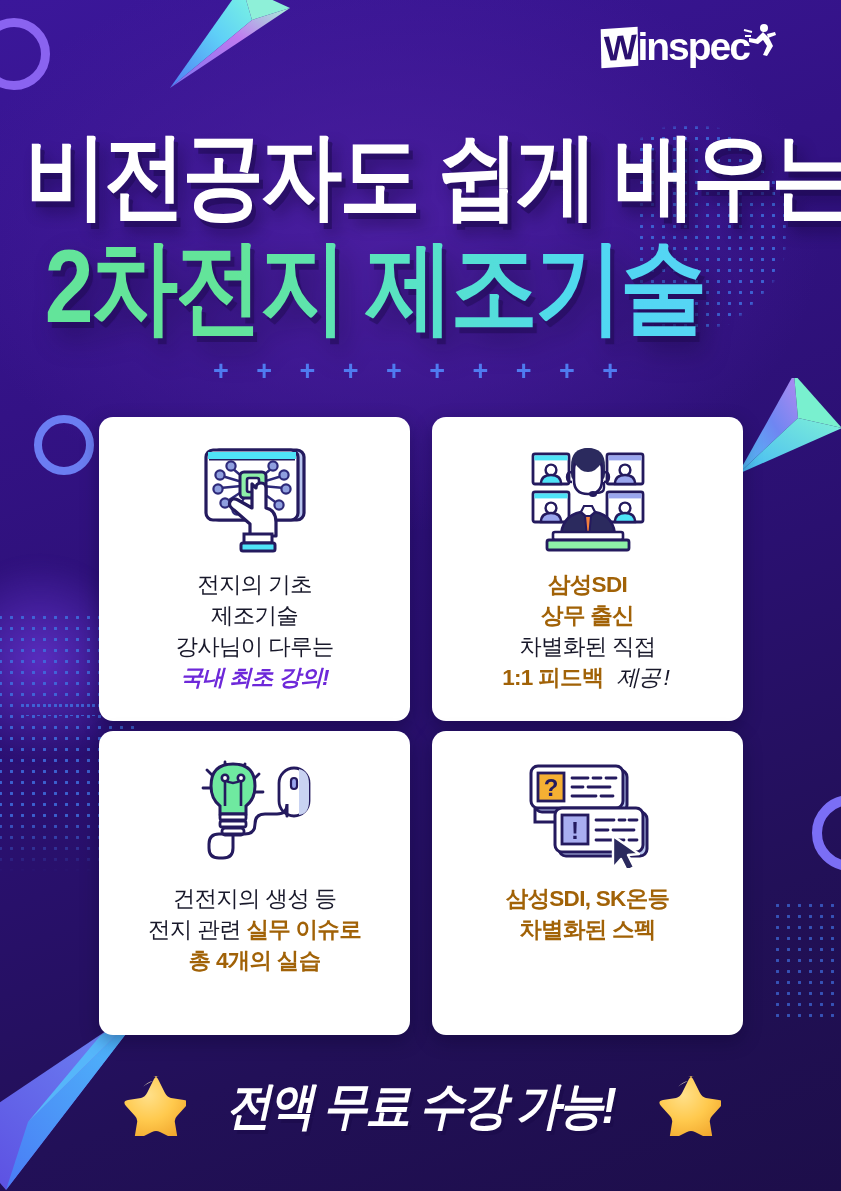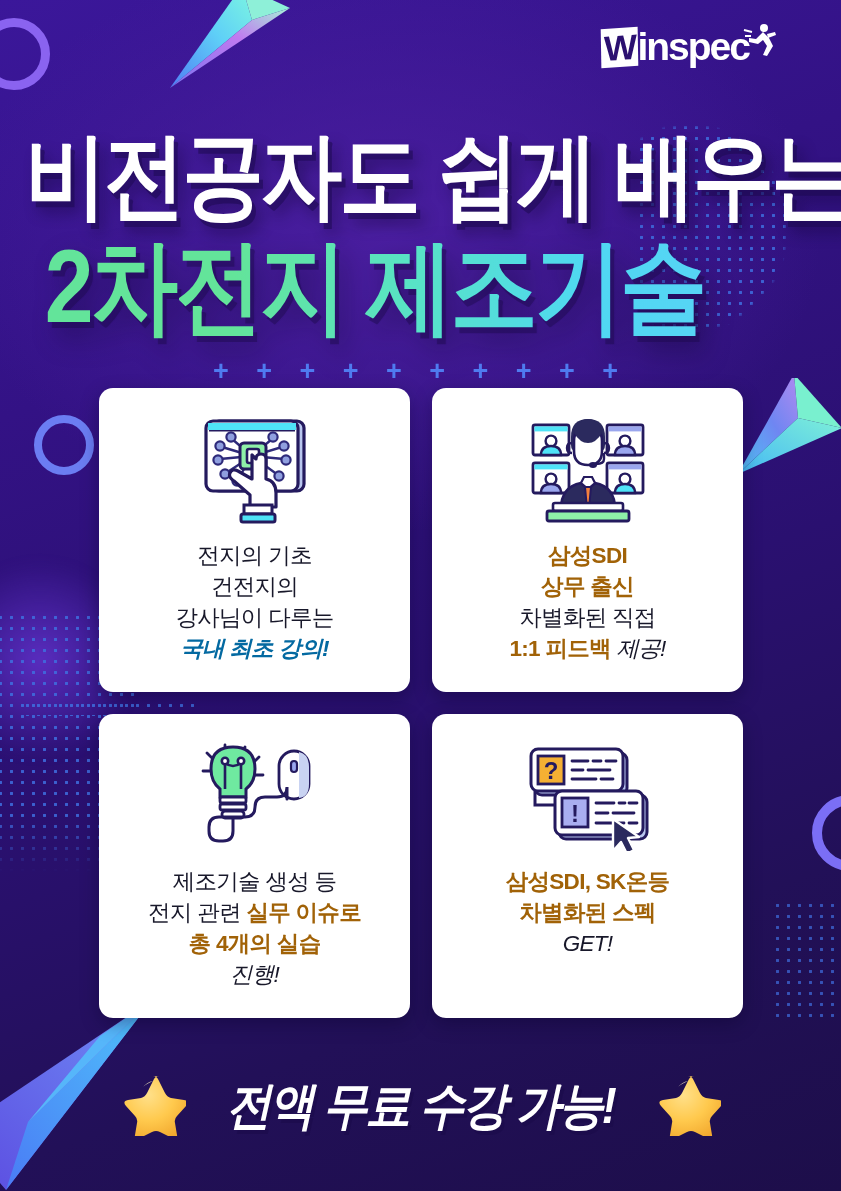--- a/index.html
+++ b/index.html
@@ -103,42 +103,42 @@
 
   .plus-row{
     position:absolute;top:356px;left:0;width:841px;
     text-align:center;color:#4f7bf0;
     font-size:27px;font-weight:bold;letter-spacing:10px;
     font-family:"Liberation Sans",sans-serif;
   }
 
   
   .grid{
-    position:absolute;top:388px;left:99px;
+    position:absolute;top:417px;left:99px;
     width:644px;
     display:grid;grid-template-columns:311px 311px;
     grid-template-rows:304px 304px;
-    gap:22px 22px;
+    gap:10px 22px;
   }
   .card{
     background:#ffffff;border-radius:14px;
     display:flex;flex-direction:column;align-items:center;
     padding-top:22px;
     box-shadow:0 6px 18px rgba(10,4,40,.35);
   }
   .card-icon{height:118px;display:flex;align-items:center;justify-content:center;}
   .card-text{
     margin-top:12px;text-align:center;
     font-family:"Liberation Sans","DejaVu Sans",sans-serif;
     font-size:22.5px;line-height:1.38;color:#18182a;font-weight:normal;
     letter-spacing:-.7px;
   }
   .card-text .hl{color:#a16207;font-weight:bold;}
-  .card-text .hl-i{color:#0369a1;font-weight:bold;font-style:italic;}
-  .card-text .bk-i{font-style:italic;}
+  .card-text .hl-i{color:#6d28d9;font-weight:bold;font-style:italic;}
+  .card-text .bk-i{font-style:italic;font-family:Liberation Mono, monospace;}
 
   
   .bottom{
     position:absolute;top:1072px;left:0;width:841px;
     display:flex;align-items:center;justify-content:center;gap:40px;
   }
   .bottom-text{
     font-family:"Liberation Sans",sans-serif;
     font-size:45px;font-weight:bold;color:#ffffff;
     letter-spacing:-2px;font-style:italic;
@@ -264,21 +264,21 @@
           </g>
           <rect x="44" y="30" width="26" height="26" rx="4" fill="#8ef0a8" stroke="#241a5e" stroke-width="3"></rect>
           <rect x="51" y="36" width="12" height="14" rx="2" fill="#ffffff" stroke="#241a5e" stroke-width="2.6"></rect>
           <path d="M56 42 v24 l-14 -8 q-6 -3 -8 2 q-2 4 4 8 l16 14 v12 h26 V80 q0 -12 -10 -14 v-20 q0 -5 -5 -5 q-5 0 -5 5 z" fill="#ffffff" stroke="#241a5e" stroke-width="3.2" stroke-linejoin="round"></path>
           <rect x="48" y="92" width="28" height="9" fill="#ffffff" stroke="#241a5e" stroke-width="3"></rect>
           <rect x="45" y="101" width="34" height="8" rx="2" fill="#4fe3f7" stroke="#241a5e" stroke-width="3"></rect>
         </svg>
       </div>
       <div class="card-text">
         <div><span>전지의 기초</span></div>
-        <div><span>건전지의</span></div>
+        <div><span>제조기술</span></div>
         <div><span>강사님이 다루는</span></div>
         <div><span class="hl-i">국내 최초 강의!</span></div>
       </div>
     </div>
 
     <div class="card">
       <div class="card-icon">
         <svg width="122" height="112" viewBox="0 0 122 112">
           <g stroke="#241a5e" stroke-width="2.8" fill="#ffffff">
             <rect x="6" y="12" width="36" height="30" rx="2"></rect>
@@ -345,24 +345,23 @@
             <rect x="25" y="65" width="26" height="6" rx="2"></rect>
             <rect x="27" y="72" width="22" height="7" rx="3"></rect>
           </g>
           <rect x="84" y="12" width="30" height="48" rx="15" fill="#ffffff" stroke="#241a5e" stroke-width="2.8"></rect>
           <path d="M104 13 q10 2 10 15 v17 q0 13 -10 14 z" fill="#c9d3f2"></path>
           <rect x="96" y="22" width="6" height="11" rx="3" fill="#9aa6ee" stroke="#241a5e" stroke-width="2.2"></rect>
           <path d="M38 80 v12 q0 10 -10 10 h-4 q-10 0 -10 -10 v-4 q0 -10 10 -10 h26 q10 0 10 -10 q0 -10 10 -10 h12 q10 0 10 -10 V60" fill="none" stroke="#241a5e" stroke-width="3" stroke-linecap="round"></path>
         </svg>
       </div>
       <div class="card-text">
-        <div><span>제조기술 생성 등</span></div>
+        <div><span>건전지의 생성 등</span></div>
         <div><span>전지 관련 </span><span class="hl">실무 이슈로</span></div>
         <div><span class="hl">총 4개의 실습</span></div>
-        <div><span class="bk-i">진행!</span></div>
       </div>
     </div>
 
     <div class="card">
       <div class="card-icon">
         <svg width="126" height="112" viewBox="0 0 126 112">
           <rect x="10" y="14" width="92" height="42" rx="7" fill="#b9c6ef" stroke="#241a5e" stroke-width="3"></rect>
           <rect x="6" y="10" width="92" height="42" rx="7" fill="#ffffff" stroke="#241a5e" stroke-width="3"></rect>
           <rect x="13" y="17" width="26" height="28" fill="#f5b033" stroke="#241a5e" stroke-width="2.8"></rect>
           <text x="26" y="40" font-family="Liberation Sans, sans-serif" font-size="24" font-weight="bold" fill="#241a5e" text-anchor="middle">?</text>
@@ -380,21 +379,20 @@
             <path d="M71 64 h18 M94 64 h6 M104 64 h8"></path>
             <path d="M71 74 h12 M88 74 h21"></path>
             <path d="M71 84 h28 M104 84 h8"></path>
           </g>
           <path d="M88 80 l0 32 l8 -9 l6 12 l7 -4 l-6 -12 l11 -1 z" fill="#2b2a5e" stroke="#ffffff" stroke-width="2.4" stroke-linejoin="round"></path>
         </svg>
       </div>
       <div class="card-text">
         <div><span class="hl">삼성SDI, SK온등</span></div>
         <div><span class="hl">차별화된 스펙</span></div>
-        <div><span class="bk-i">GET!</span></div>
       </div>
     </div>
 
   </div>
 
   <div class="bottom">
     <span>
       <svg width="66" height="64" viewBox="0 0 66 64">
         <defs>
           <radialGradient id="sg" cx="38%" cy="30%" r="75%">

